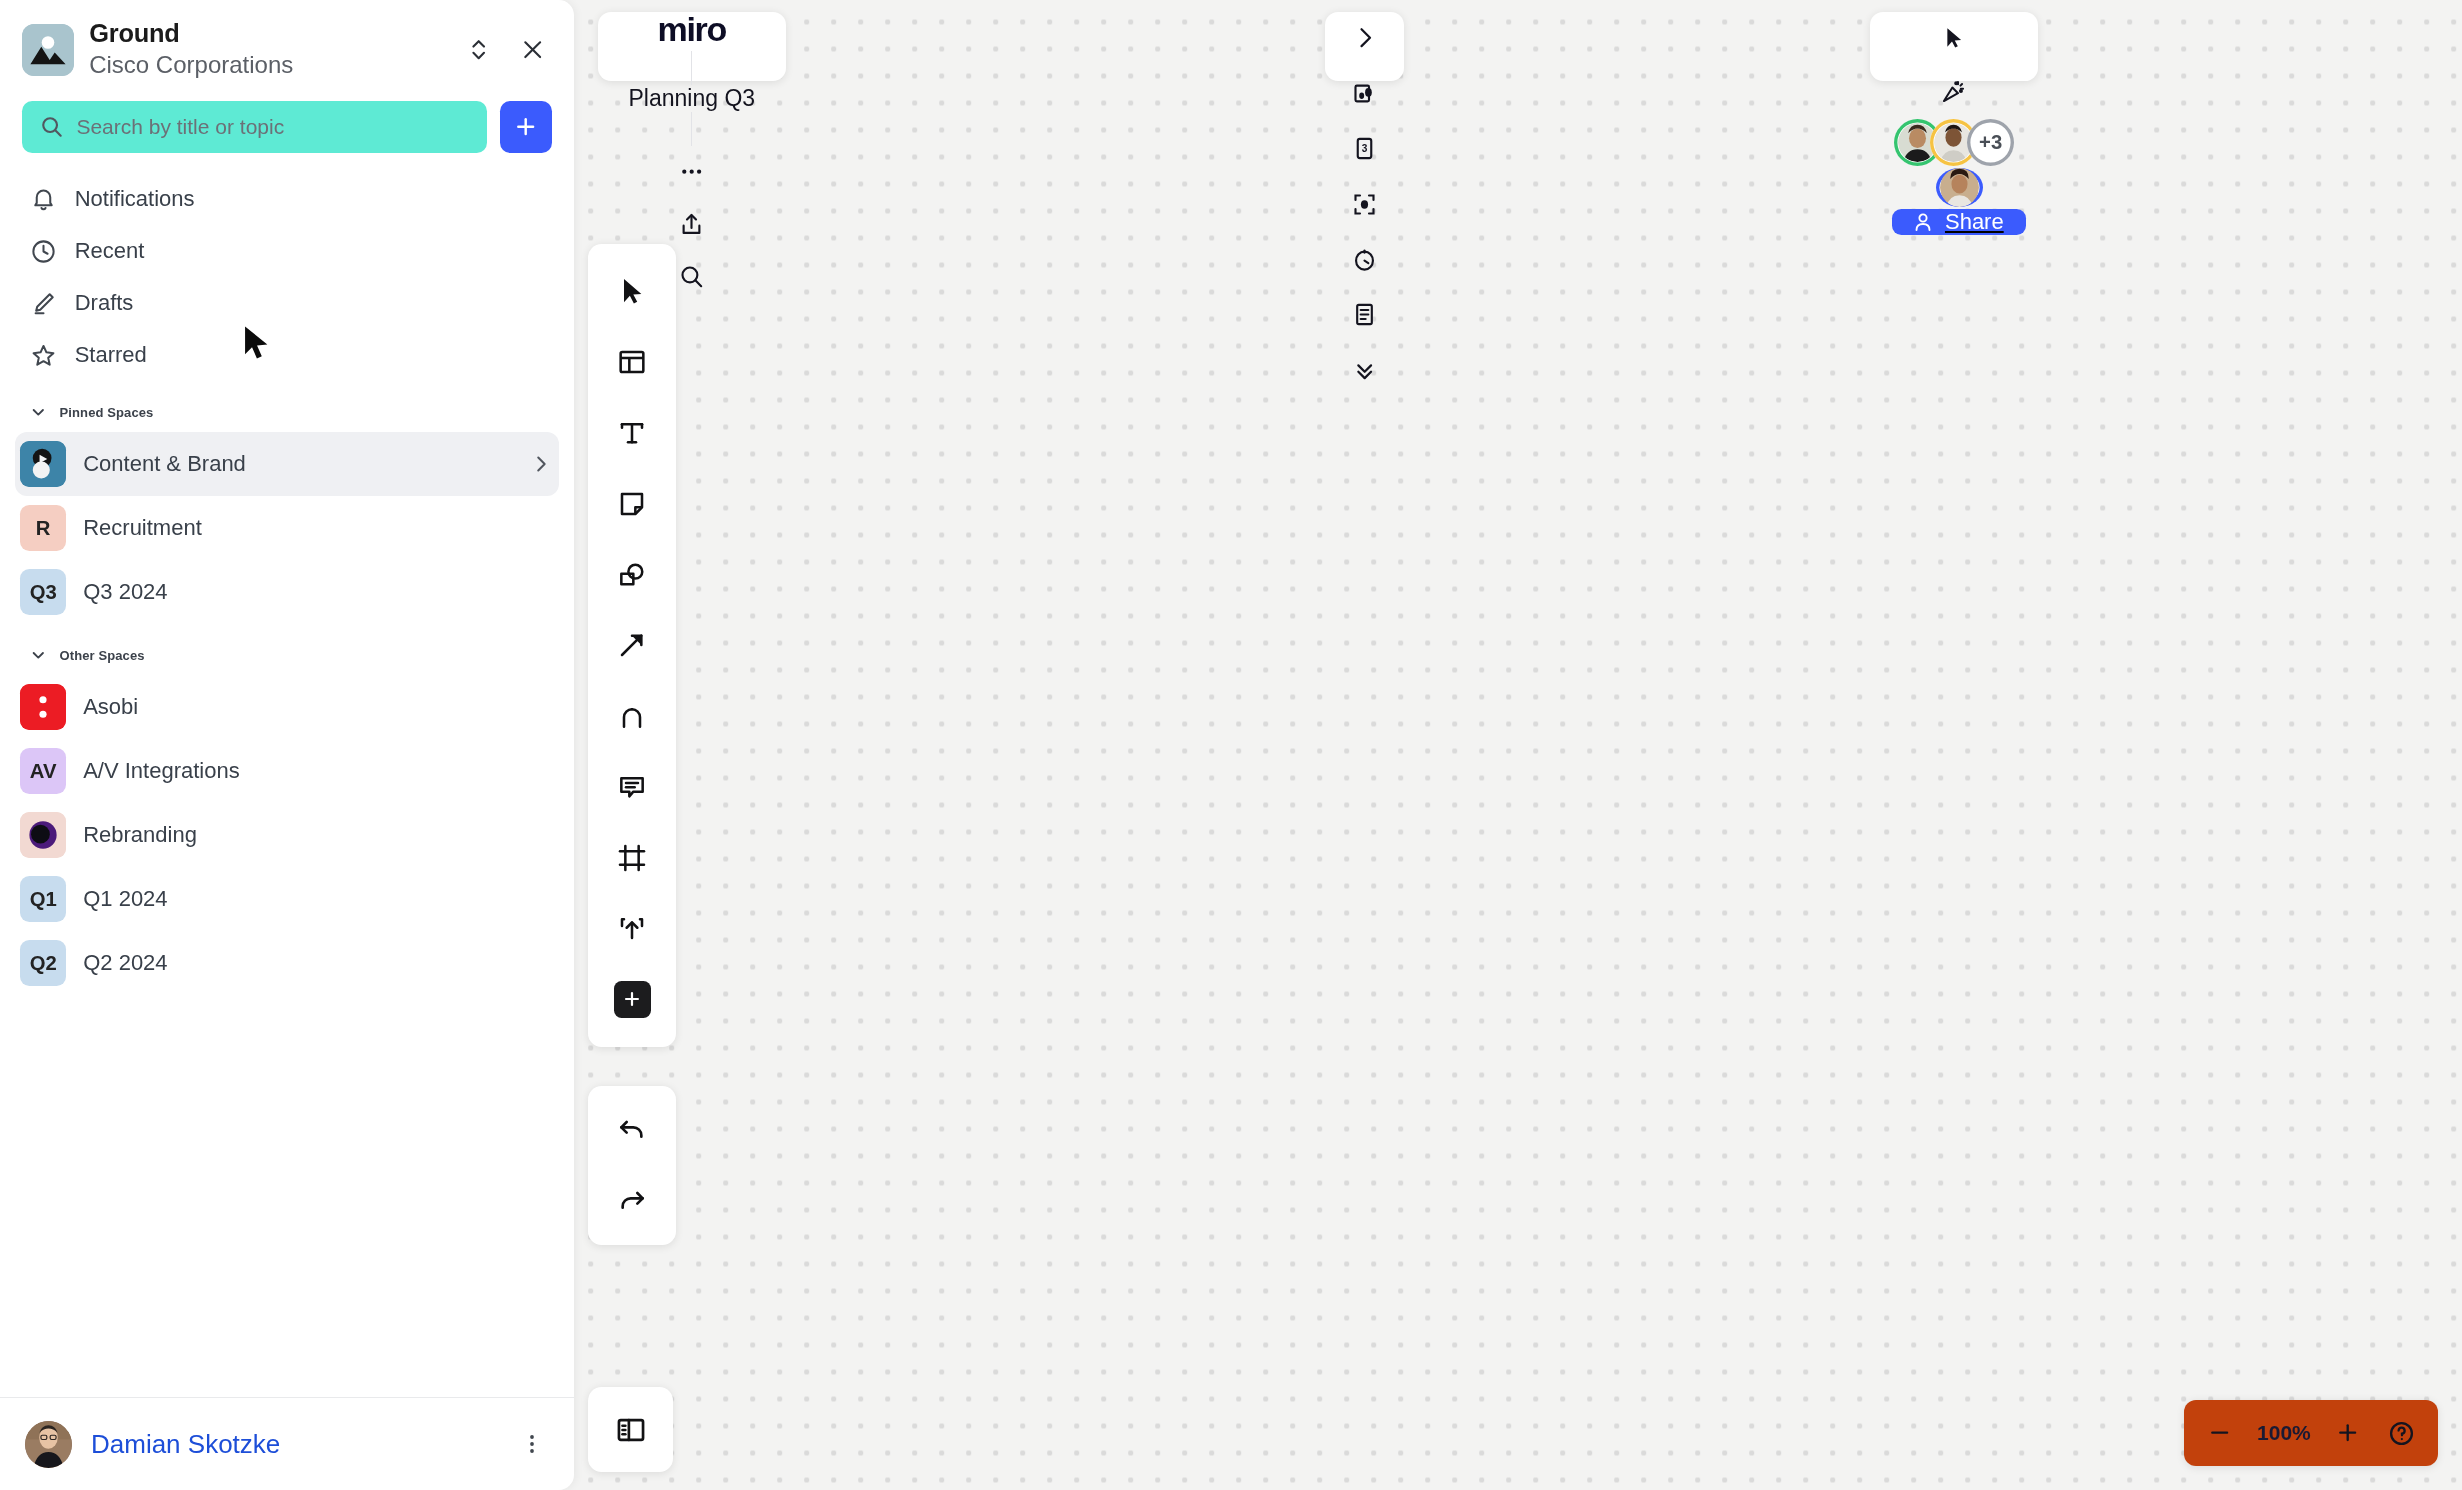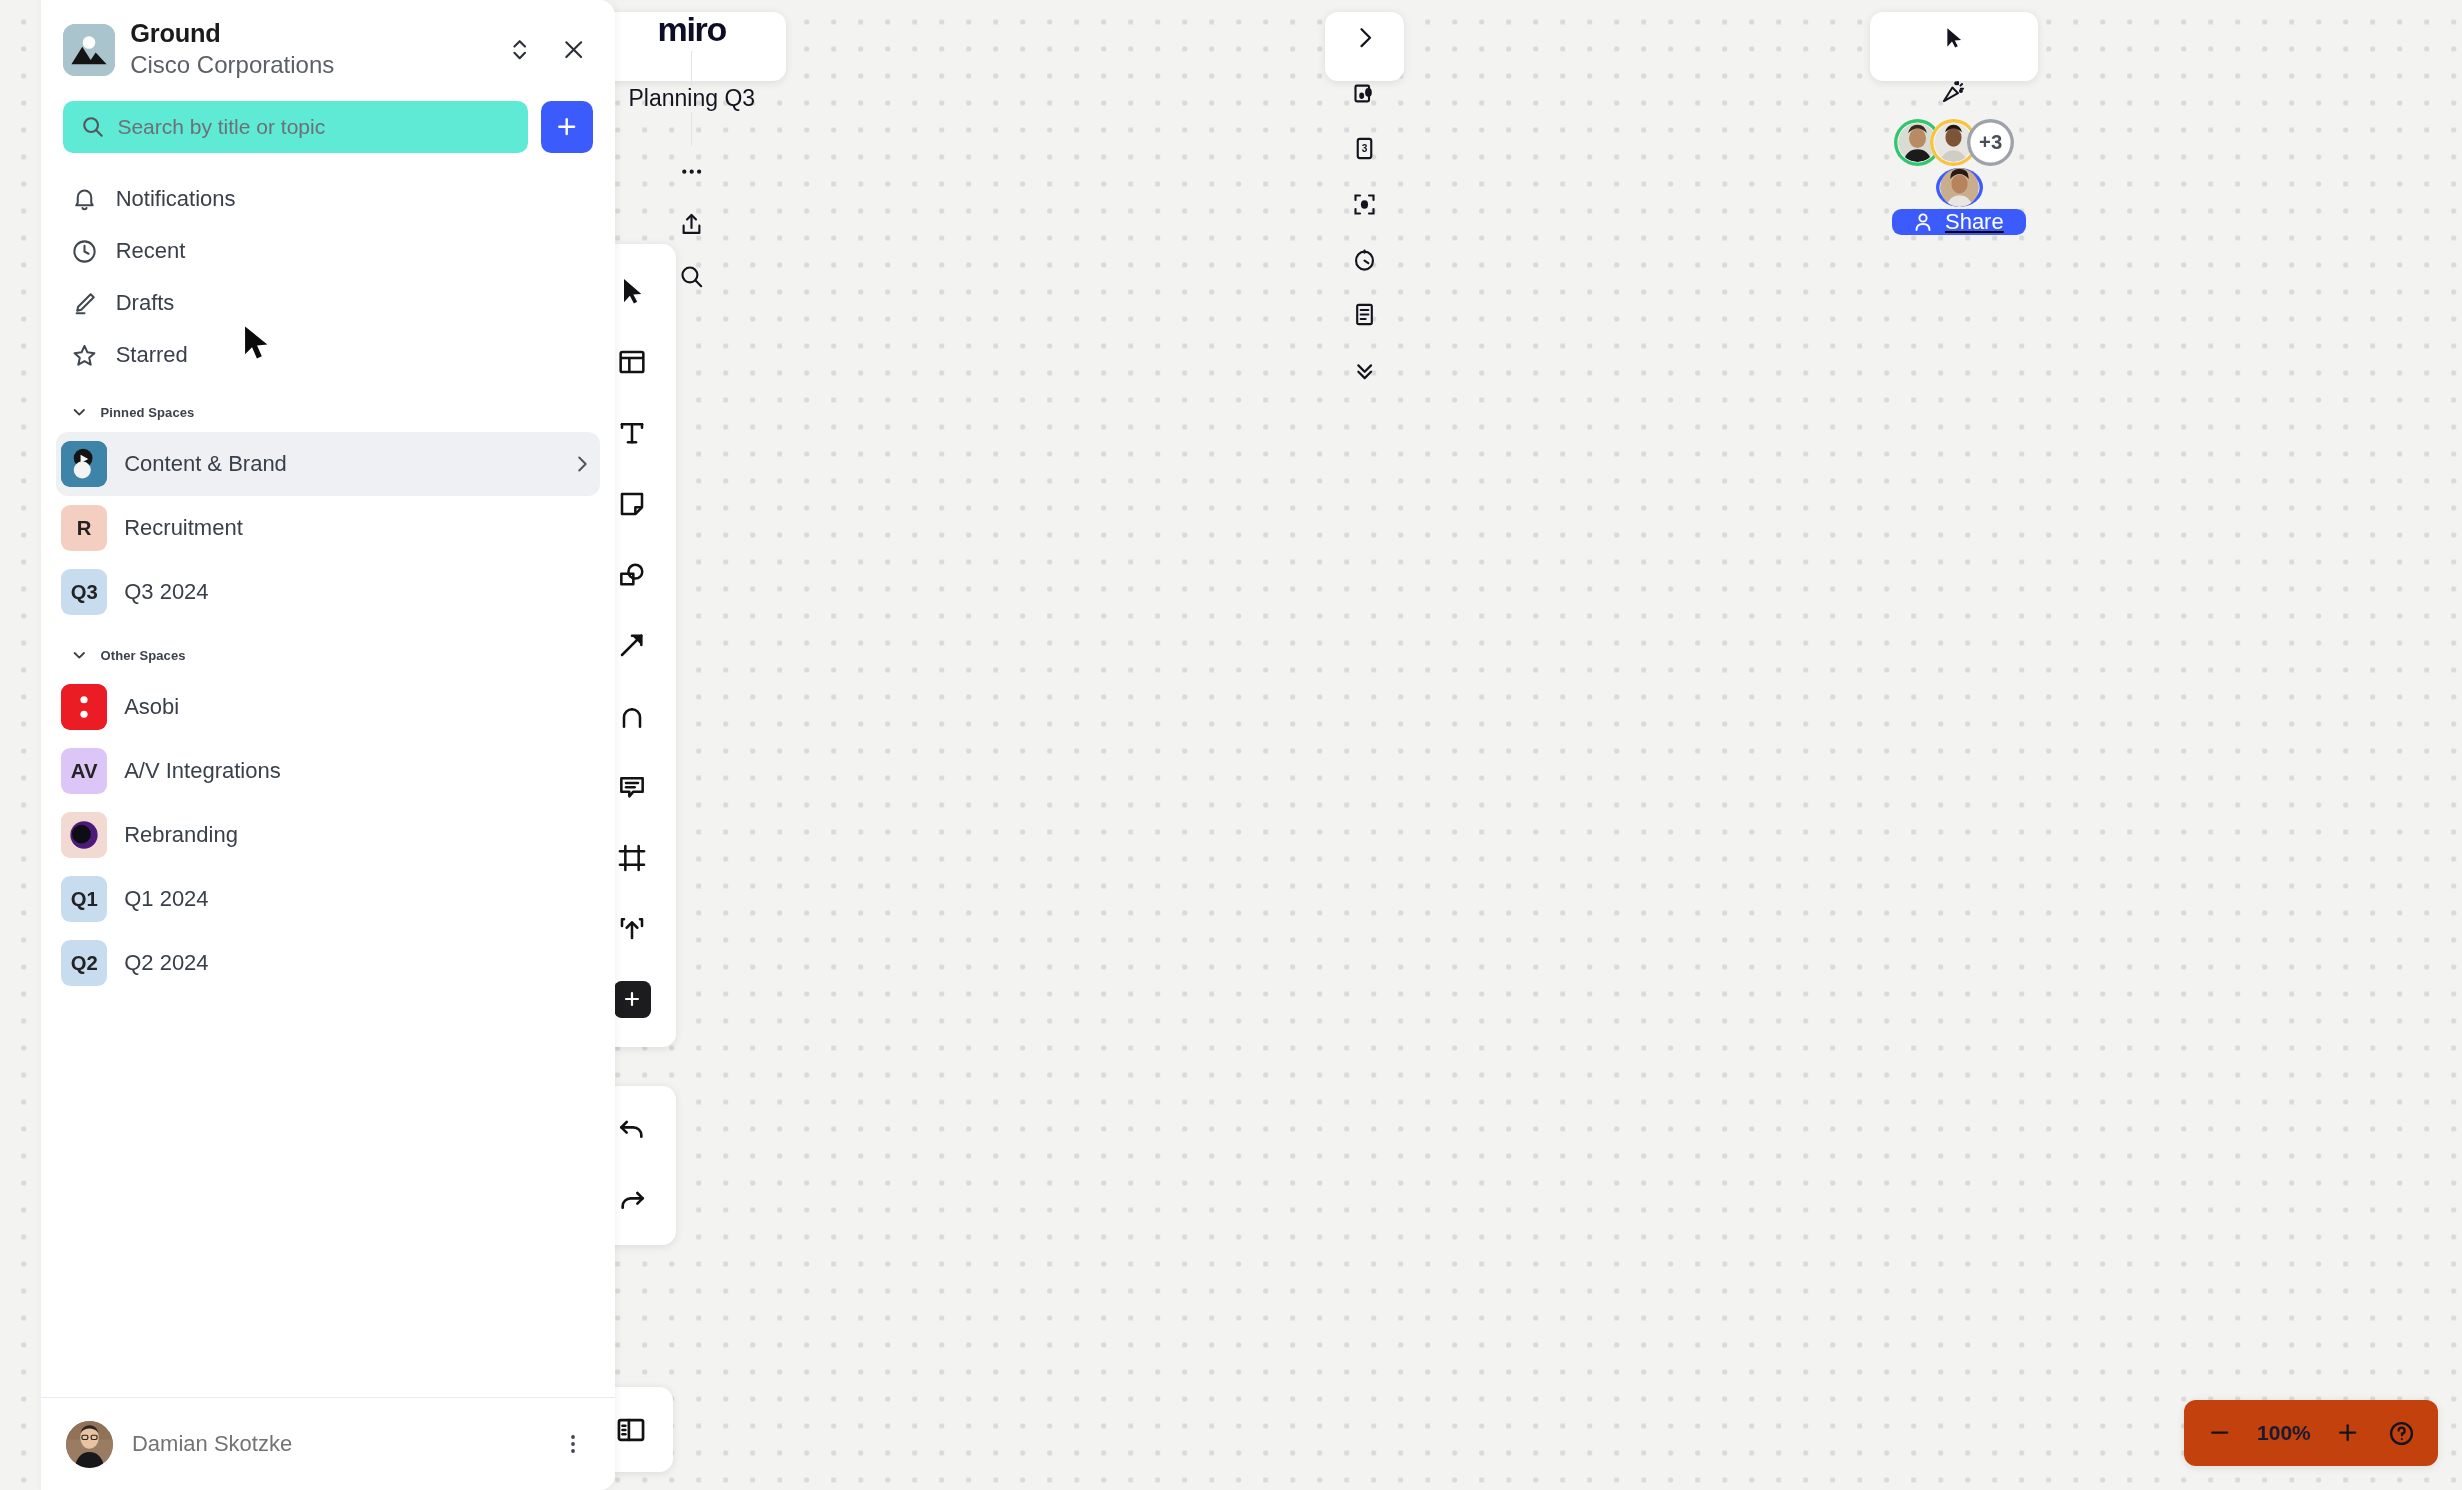--- a/index.html
+++ b/index.html
@@ -22,21 +22,20 @@
 
   
   #sidebar {
     position: absolute; left: 0; top: 0; width: 574px; height: 1490px;
     background: #ffffff;
     border-radius: 0 15.2px 15.2px 0;
     box-shadow: 1.7px 0 8.5px rgba(0,0,0,0.05);
     display: flex; flex-direction: column;
     z-index: 20;
     overflow: hidden;
-    margin-left: 41px;
   }
   .sb-header {
     display: flex; align-items: center;
     padding: 18.6px 22px 6.8px 22px;
     gap: 15.2px;
   }
   .ws-logo {
     width: 52px; height: 52px; border-radius: 12px;
     background: #a9c4cd; flex: 0 0 auto;
     display: flex; align-items: flex-end; justify-content: center;
@@ -89,21 +88,21 @@
   .sp-label { font-size: 22px; color: #39404a; flex: 1 1 auto; }
   .sp-chev { width: 25.4px; flex: 0 0 auto; display:flex; align-items:center; justify-content:center;}
 
   .sb-spacer { flex: 1 1 auto; }
   .sb-footer {
     border-top: 0.8px solid #e9eaec;
     display: flex; align-items: center; gap: 18.6px;
     padding: 17px 25.4px; height: 93px;
   }
   .user-av { width: 47px; height: 47px; border-radius: 50%; overflow: hidden; flex: 0 0 auto; position: relative; background:#8a6f5c;}
-  .user-name { font-size: 22px; color: #737373; flex: 1 1 auto; }
+  .user-name { font-size: 26px; color: #1d4ed8; flex: 1 1 auto; }
   .kebab { width: 34px; height: 34px; display:flex; align-items:center; justify-content:center; cursor:pointer; border-radius:6.8px;}
 
   
   .bar {
     position: absolute; background: #ffffff; border-radius: 13px;
     box-shadow: 0 1.7px 8.5px rgba(0,0,0,0.09);
     display: flex; align-items: center;
     z-index: 15;
     flex-direction: column;
   }

